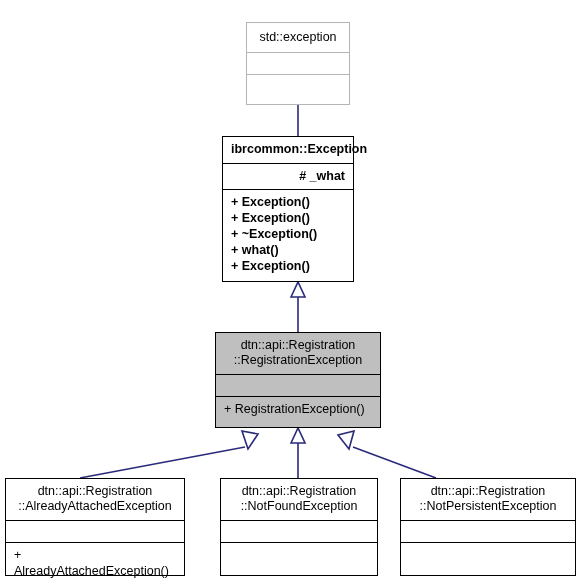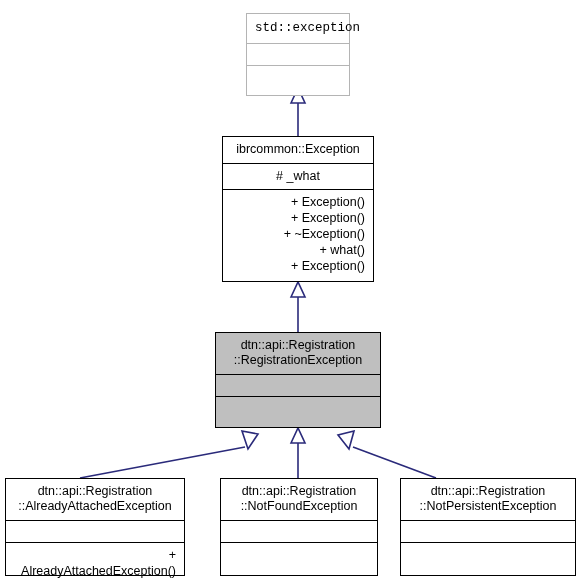--- a/index.html
+++ b/index.html
@@ -55,37 +55,37 @@
   }
   .uml-class:not(.external) .uml-name {
     border-bottom: 1px solid #000000;
   }
   .uml-attrs {
     box-sizing: border-box;
     padding: 4px 8px 5px 8px;
     font-size: 12.5px;
     line-height: 16px;
     color: #000000;
-    text-align: center;
+    text-align: right;
     white-space: pre-line;
     min-height: 10px;
   }
   .uml-class.external .uml-attrs {
     border-bottom: 1px solid #b4b4b4;
   }
   .uml-class:not(.external) .uml-attrs {
     border-bottom: 1px solid #000000;
   }
   .uml-ops {
     box-sizing: border-box;
     padding: 4px 8px 5px 8px;
     font-size: 12.5px;
     line-height: 16px;
     color: #000000;
-    text-align: right;
+    text-align: left;
     white-space: pre-line;
     min-height: 10px;
   }
   .empty-compartment {
     height: 22px;
     padding: 0;
   }
 </style>
 </head>
 <body>
@@ -113,40 +113,41 @@
       <path d="M298,478 L298,443" stroke="#2a2a7a" stroke-width="1.6" fill="none"></path>
       <polygon points="291,443 298,428 305,443" fill="#ffffff" stroke="#2a2a7a" stroke-width="1.6"></polygon>
     </g>
 
     <g>
       <path d="M436,478 L353,447" stroke="#2a2a7a" stroke-width="1.6" fill="none"></path>
       <polygon points="354,431 338,435 349,449" fill="#ffffff" stroke="#2a2a7a" stroke-width="1.6"></polygon>
     </g>
   </svg>
 
-  <div class="uml-class external" style="left:246px; top:13px; width:104px; height:83px;font-family:Liberation Mono, monospace;">
+  <div class="uml-class external" style="left:246px; top:22px; width:104px; height:83px;">
     <div class="uml-name">std::exception</div>
     <div class="uml-attrs empty-compartment"></div>
     <div class="uml-ops empty-compartment"></div>
   </div>
 
-  <div class="uml-class" style="left:222px; top:136px; width:152px; height:146px;">
+  <div class="uml-class" style="left:222px; top:136px; width:132px; height:146px;font-weight:bold;">
     <div class="uml-name">ibrcommon::Exception</div>
     <div class="uml-attrs"># _what</div>
     <div class="uml-ops">+ Exception()
 + Exception()
 + ~Exception()
 + what()
 + Exception()</div>
   </div>
 
   <div class="uml-class highlight" style="left:215px; top:332px; width:166px; height:96px;">
     <div class="uml-name">dtn::api::Registration
   ::RegistrationException</div>
     <div class="uml-attrs empty-compartment"></div>
+    <div class="uml-ops">+ RegistrationException()</div>
   </div>
 
   <div class="uml-class" style="left:5px; top:478px; width:180px; height:98px;">
     <div class="uml-name">dtn::api::Registration
   ::AlreadyAttachedException</div>
     <div class="uml-attrs empty-compartment"></div>
     <div class="uml-ops">+ AlreadyAttachedException()</div>
   </div>
 
   <div class="uml-class" style="left:220px; top:478px; width:158px; height:98px;">

